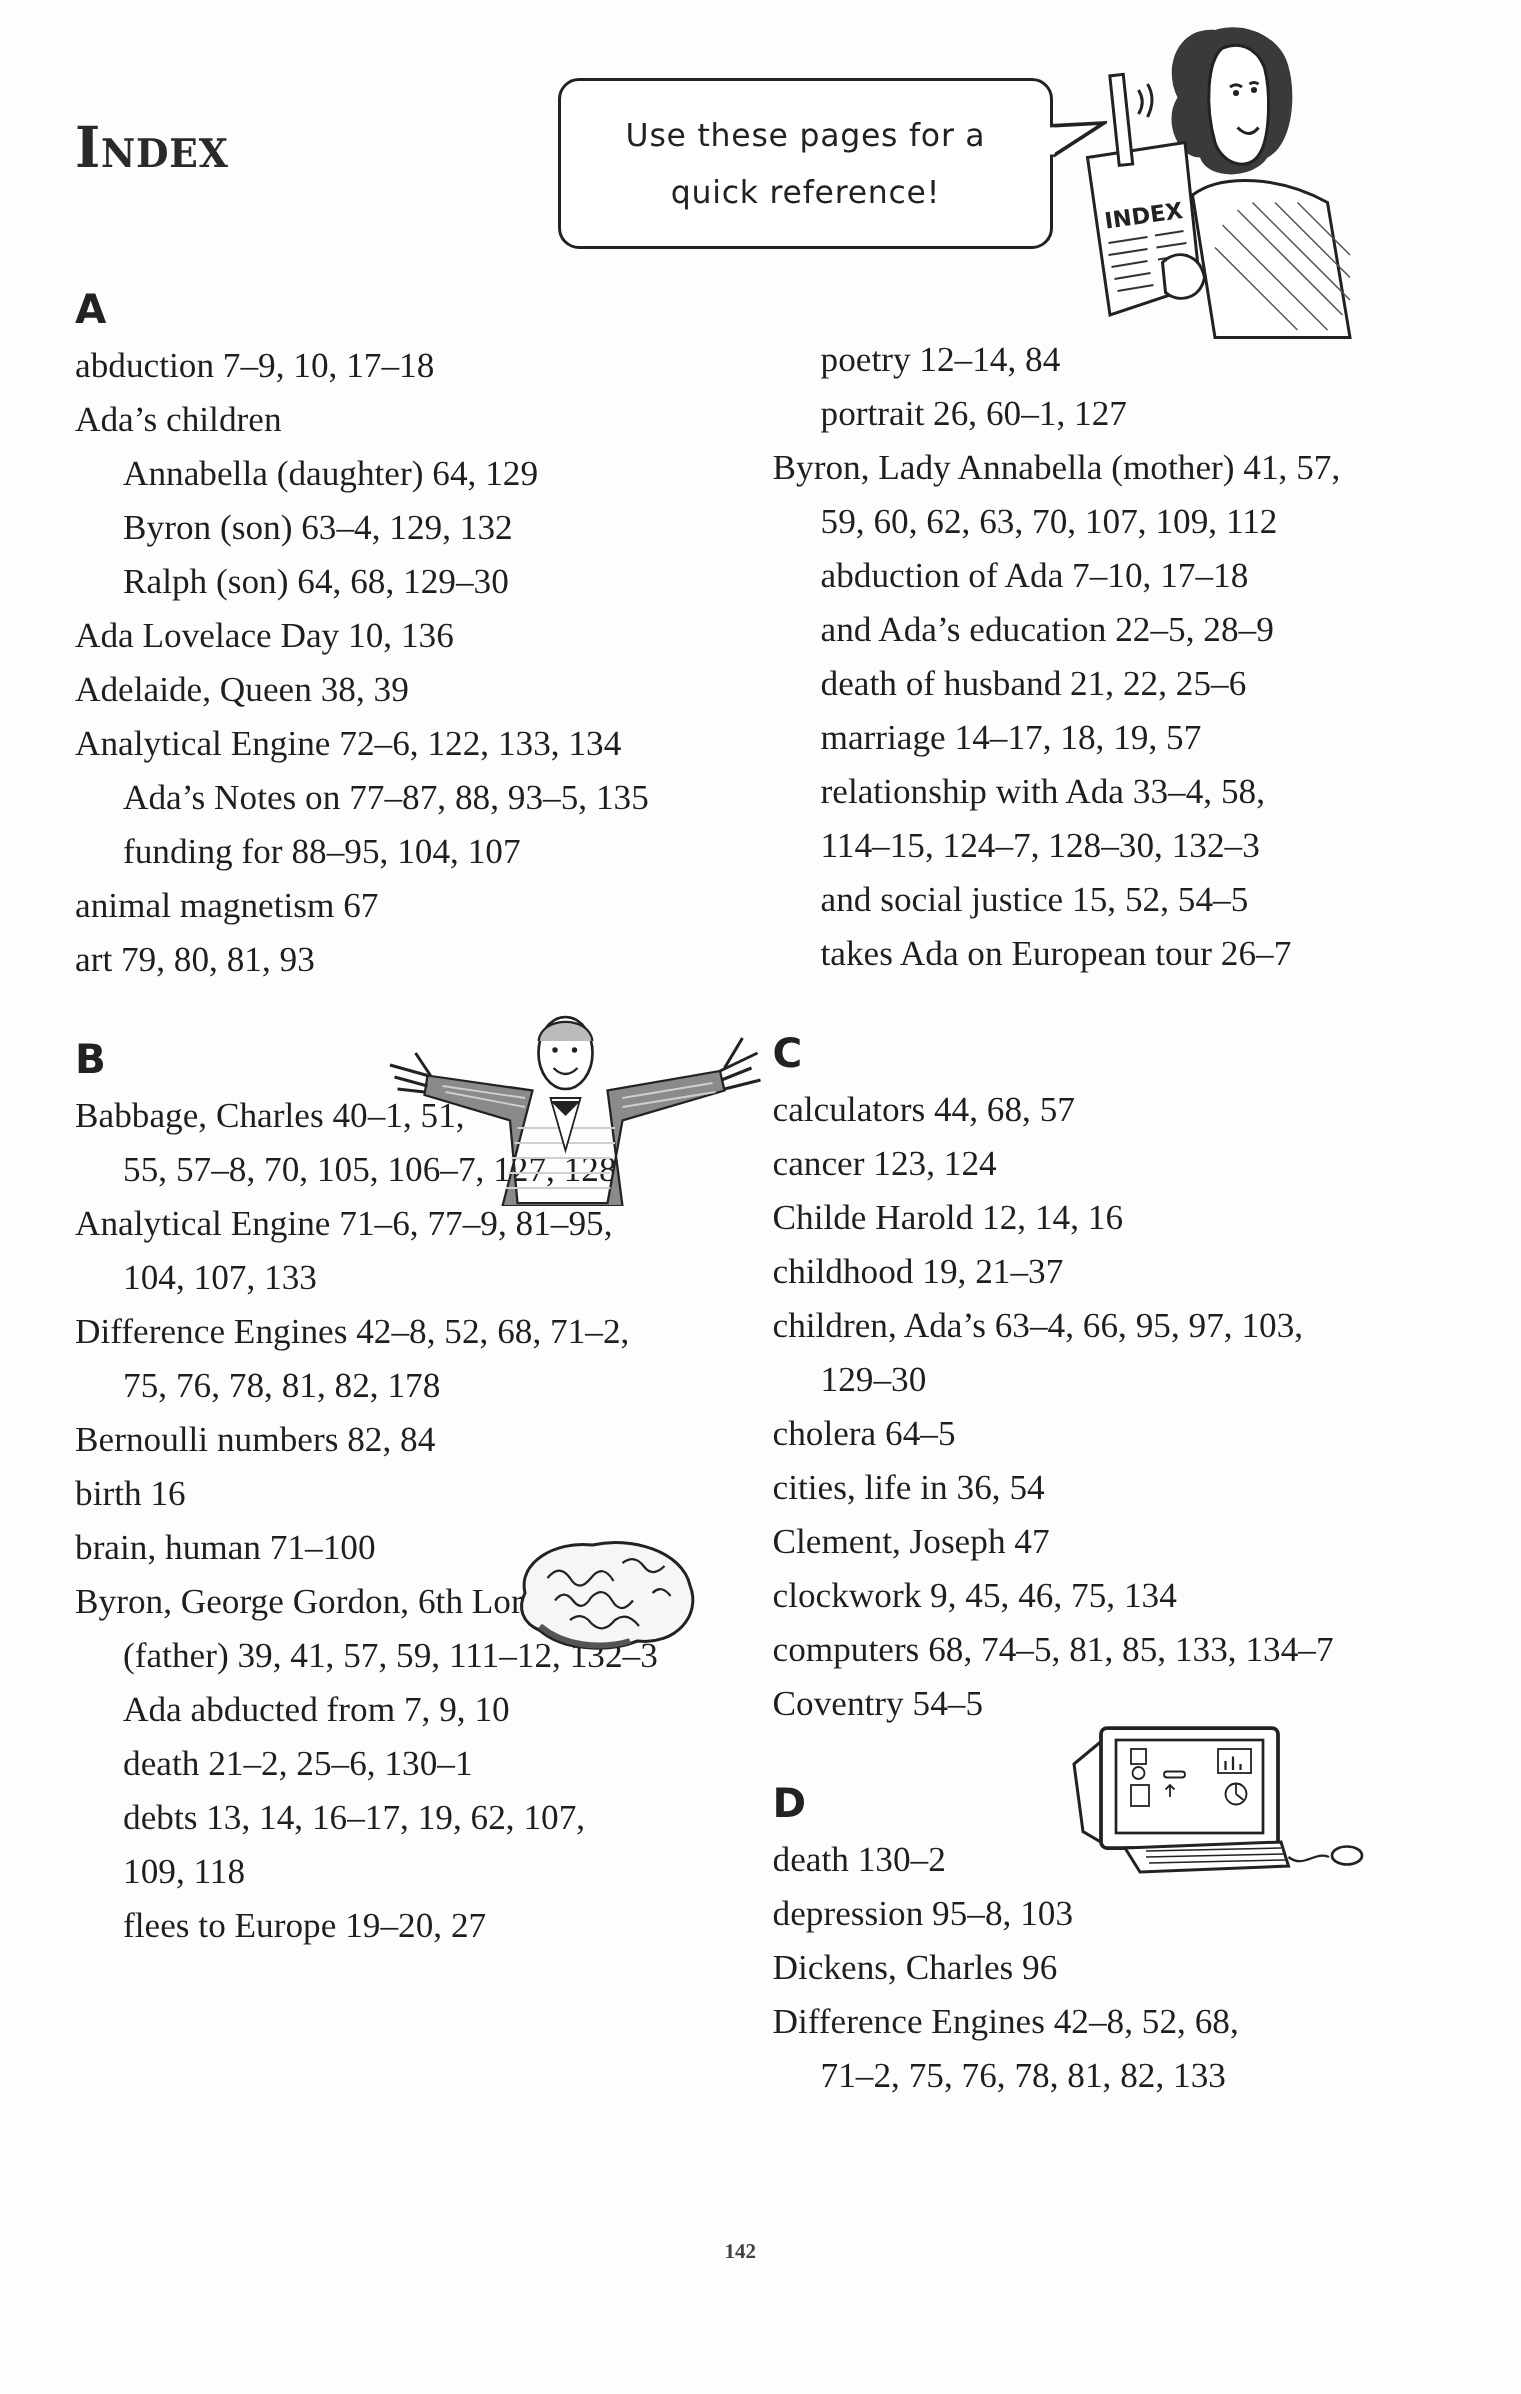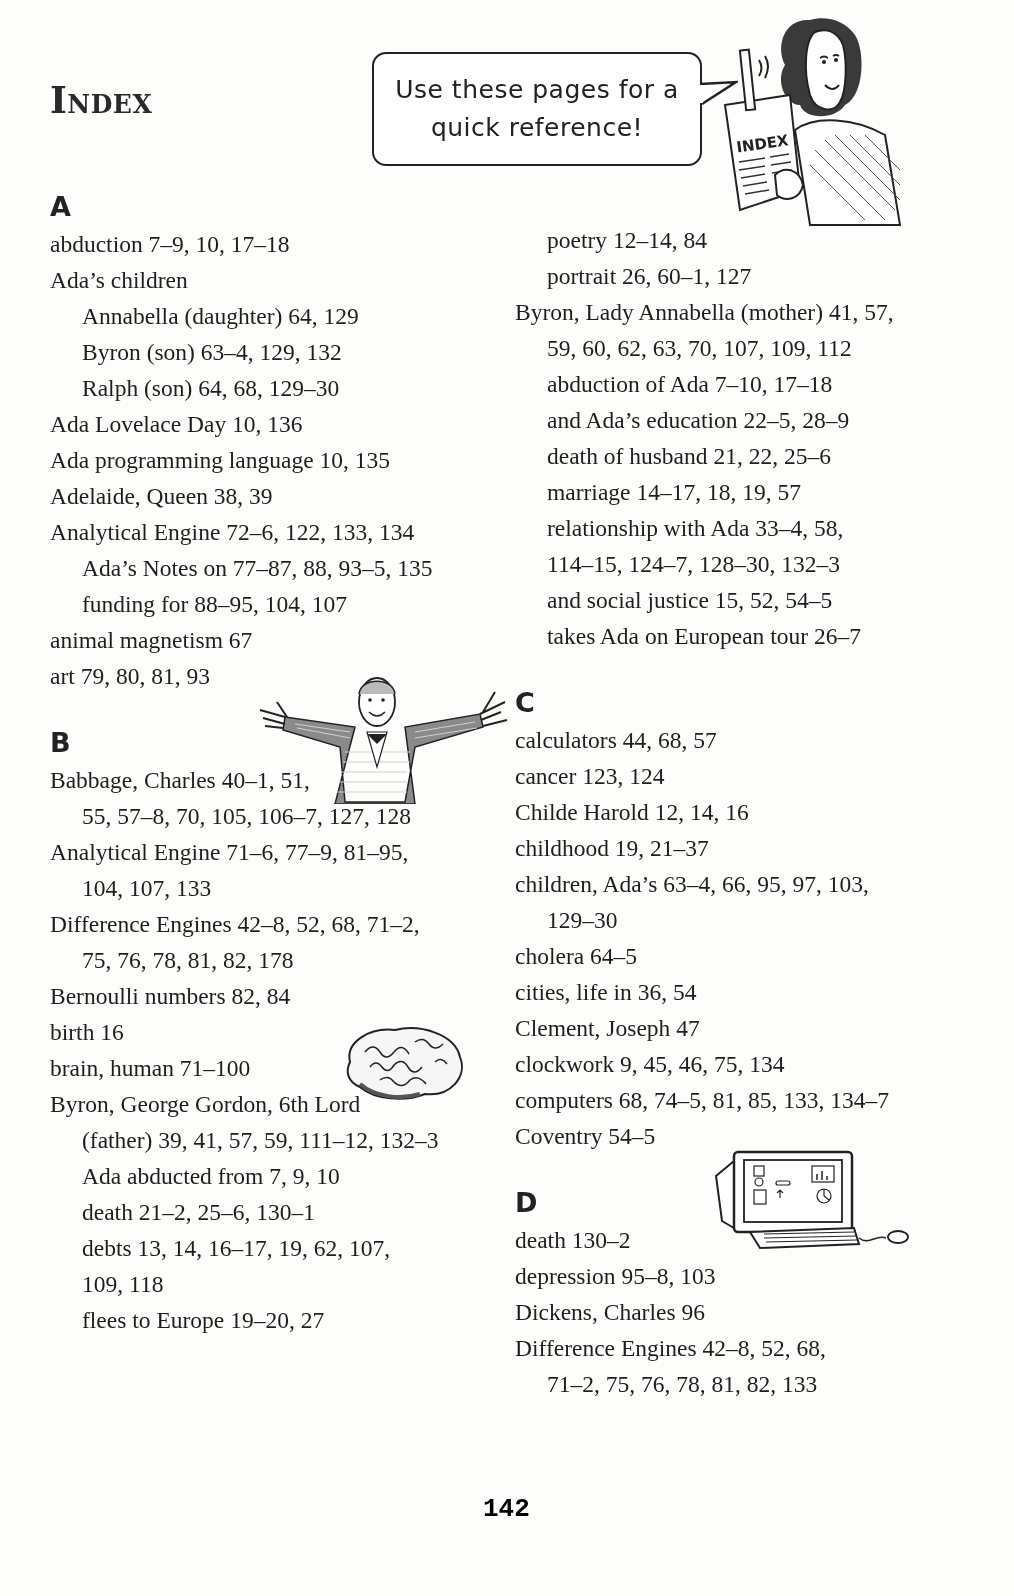--- a/index.html
+++ b/index.html
@@ -9,21 +9,21 @@
   }
   .title {
     position:absolute; left:50px; top:78px; font-family:"DejaVu Serif",serif;
     font-size:36px; font-weight:bold; letter-spacing:0.5px; color:#2a2a2a;
     font-variant:small-caps; transform:scaleY(1.05);
   }
   .bubble {
     position:absolute; left:372px; top:52px; width:330px; height:114px;
     border:2.5px solid #222; border-radius:14px; background:#fff; box-sizing:border-box;
     display:flex; align-items:center; justify-content:center; text-align:center;
-    font-family:"DejaVu Sans",sans-serif; font-size:25px; line-height:38px; color:#222;
+    font-family:"DejaVu Sans",sans-serif; font-size:21px; line-height:38px; color:#222;
     letter-spacing:0.5px;
   }
   .bubble-tail {
     position:absolute; left:700px; top:80px; width:38px; height:30px;
   }
   .ada-illus { position:absolute; left:715px; top:10px; width:190px; height:220px; }
   .col { position:absolute; font-size:23.5px; line-height:36px; }
   .col-left { left:50px; top:188px; width:460px; }
   .col-right { left:515px; top:222px; width:460px; }
   .letter {
@@ -31,22 +31,22 @@
     line-height:38px; margin:0; color:#222;
   }
   .entry { white-space:nowrap; }
   .i1 { padding-left:32px; }
   .i0 { padding-left:0; }
   .gap { height:30px; }
   .man-illus { position:absolute; left:255px; top:672px; width:255px; height:132px; }
   .brain-illus { position:absolute; left:340px; top:1022px; width:128px; height:80px; }
   .pc-illus { position:absolute; left:714px; top:1146px; width:196px; height:104px; }
   .page-num {
-    position:absolute; left:483px; top:1494px; font-family:Liberation Mono, monospace;
-    font-size:26px; font-weight:bold; color:#000000;
+    position:absolute; left:483px; top:1494px; font-family:Liberation Serif, serif;
+    font-size:14px; font-weight:bold; color:#404040;
   }
 </style>
 </head>
 <body>
 
 <div class="title">Index</div>
 
 <div class="bubble">
   <div>
     <div>Use these pages for a</div>
@@ -86,21 +86,20 @@
 </svg>
 
 <div class="col col-left">
   <div class="letter">A</div>
   <div class="entry i0">abduction 7–9, 10, 17–18</div>
   <div class="entry i0">Ada’s children</div>
   <div class="entry i1">Annabella (daughter) 64, 129</div>
   <div class="entry i1">Byron (son) 63–4, 129, 132</div>
   <div class="entry i1">Ralph (son) 64, 68, 129–30</div>
   <div class="entry i0">Ada Lovelace Day 10, 136</div>
-  <div class="entry i0">Ada programming language 10, 135</div>
   <div class="entry i0">Adelaide, Queen 38, 39</div>
   <div class="entry i0">Analytical Engine 72–6, 122, 133, 134</div>
   <div class="entry i1">Ada’s Notes on 77–87, 88, 93–5, 135</div>
   <div class="entry i1">funding for 88–95, 104, 107</div>
   <div class="entry i0">animal magnetism 67</div>
   <div class="entry i0">art 79, 80, 81, 93</div>
   <div class="gap"></div>
   <div class="letter">B</div>
   <div class="entry i0">Babbage, Charles 40–1, 51,</div>
   <div class="entry i1">55, 57–8, 70, 105, 106–7, 127, 128</div>

